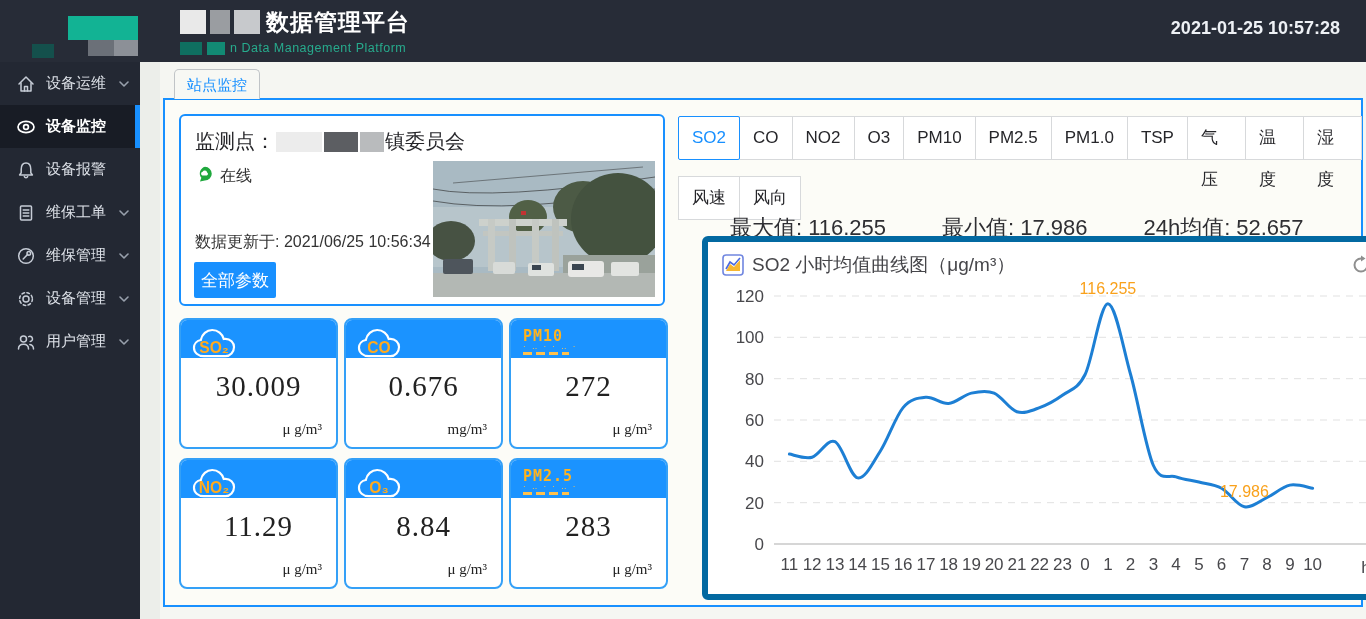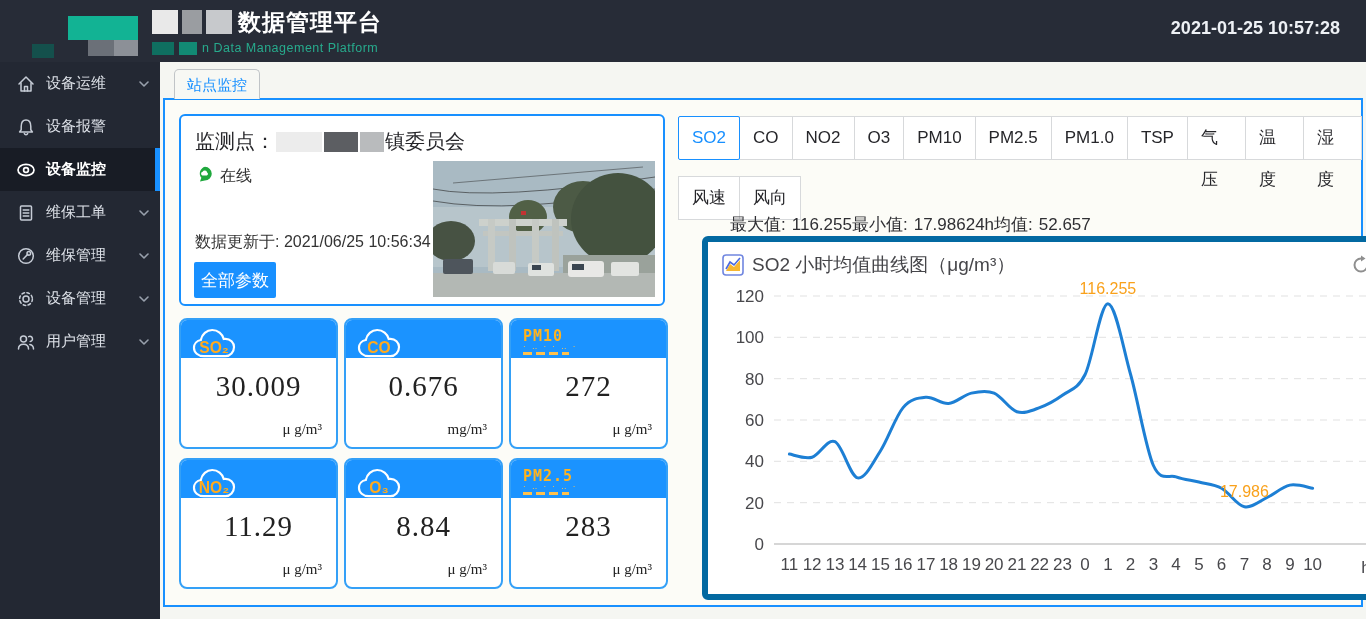--- a/index.html
+++ b/index.html
@@ -3,30 +3,30 @@
 <meta charset="utf-8">
 <style>
   html,body{margin:0;padding:0;}
   body{width:1366px;height:619px;position:relative;overflow:hidden;
        font-family:"Liberation Sans","DejaVu Sans",sans-serif;background:#eceeea;}
   
   .header{position:absolute;left:0;top:0;width:1366px;height:62px;background:#272c37;z-index:5;}
   .rb{display:inline-block;}
   .logo-area{position:absolute;left:10px;top:4px;width:160px;height:54px;}
   .logo-area .rb{position:absolute;}
-  .title-wrap{position:absolute;left:152px;top:6px;}
+  .title-wrap{position:absolute;left:180px;top:6px;}
   .title-row{display:flex;align-items:center;height:32px;}
   .title-row .rb{width:26px;height:24px;margin-right:4px;}
   .app-title{color:#fff;font-size:23px;font-weight:bold;letter-spacing:1px;margin-left:2px;}
   .subtitle-row{display:flex;align-items:center;height:18px;margin-top:1px;}
   .subtitle-row .rb{width:22px;height:13px;margin-right:5px;}
   .app-subtitle{color:#27ab8d;font-size:12.5px;letter-spacing:.5px;}
   .datetime{position:absolute;right:26px;top:18px;color:#eef1f5;font-size:18px;font-weight:bold;text-align:center;}
   
-  .sidebar{position:absolute;left:0;top:62px;width:160px;height:557px;background:#232833;z-index:4;}
+  .sidebar{position:absolute;left:0;top:62px;width:140px;height:557px;background:#232833;z-index:4;}
   .side-item{position:relative;height:43px;display:flex;align-items:center;padding:0 10px 0 16px;
              color:#dde1e8;font-size:15px;cursor:pointer;}
   .side-item .s-icon{width:20px;height:20px;margin-right:10px;flex:0 0 auto;display:flex;align-items:center;}
   .side-item .s-label{flex:0 0 auto;}
   .side-item .chev{margin-left:auto;display:flex;align-items:center;}
   .side-item.active{background:#181c25;color:#fff;font-weight:bold;}
   .abar{position:absolute;right:0;top:0;bottom:0;width:5px;background:#1890ff;}
   
   .main{position:absolute;left:160px;top:62px;width:1206px;height:557px;background:#f5f6f2;}
   .page-tab{position:absolute;left:14px;top:7px;height:29px;line-height:29px;padding:0 12px;z-index:3;
@@ -58,21 +58,21 @@
   .pmtext{font-family:"DejaVu Sans Mono",monospace;font-weight:bold;font-size:15px;color:#ffb31f;letter-spacing:1px;line-height:15px;}
   .pmdots{font-size:8px;line-height:6px;color:#ffc14d;letter-spacing:2px;}
   .pmbar{width:46px;height:3px;margin-top:2px;
          background:repeating-linear-gradient(90deg,#ffc14d 0 9px,rgba(0,0,0,0) 9px 13px);}
   
   .ptabs-row{position:absolute;left:513px;display:flex;}
   .r1{top:16px;} .r2{top:76px;}
   .ptab{height:42px;line-height:42px;padding:0 13px;background:#fff;border:1px solid #d7d9db;
         margin-right:-1px;font-size:17px;color:#26262a;cursor:pointer;position:relative;}
   .ptab.active{border:1px solid #1890ff;color:#1890ff;z-index:2;border-radius:2px;}
-  .stats{position:absolute;left:565px;top:113px;display:flex;font-size:17px;color:#2f2f33;}
+  .stats{position:absolute;left:565px;top:113px;display:flex;gap:56px;font-size:22px;color:#2f2f33;}
   .stat-val{margin-left:6px;}
   .chart-panel{position:absolute;left:513px;top:136px;width:678px;height:352px;background:#fff;
                border:6px solid #0369a1;border-radius:6px;margin-left:24px;}
   .chart-title-row{position:absolute;left:14px;top:10px;right:14px;height:26px;display:flex;align-items:center;}
   .chart-title{font-size:19px;color:#46464a;margin-left:8px;}
   .refresh{margin-left:auto;cursor:pointer;}
   #chart-svg{position:absolute;left:0;top:38px;}
   #chart-svg text{font-family:"Liberation Sans","DejaVu Sans",sans-serif;}
   #chart-svg .ax{font-size:17px;fill:#48484c;}
   #chart-svg .ann{font-size:16px;fill:#f9a11b;}
@@ -112,38 +112,38 @@
           <path d="M8.5,17 L8.5,12.5 L11.5,12.5 L11.5,17" stroke="#c6ccd6" stroke-width="1.5" fill="none" stroke-linecap="round" stroke-linejoin="round"></path>
         </svg>
       </span>
       <span class="s-label">设备运维</span>
       <span class="chev">
         <svg width="12" height="8" viewBox="0 0 12 8">
           <path d="M2,2 L6,6 L10,2" stroke="#98a0ac" stroke-width="1.6" fill="none" stroke-linecap="round" stroke-linejoin="round"></path>
         </svg>
       </span>
     </div>
+    <div class="side-item active">
+      <span class="s-icon">
+        <svg width="20" height="20" viewBox="0 0 20 20">
+          <ellipse cx="10" cy="10" rx="8" ry="5.6" stroke="#ffffff" stroke-width="1.7" fill="none" stroke-linecap="round" stroke-linejoin="round"></ellipse>
+          <circle cx="10" cy="10" r="2.4" stroke="#ffffff" stroke-width="1.7" fill="none" stroke-linecap="round" stroke-linejoin="round"></circle>
+        </svg>
+      </span>
+      <span class="s-label">设备监控</span>
+      <span class="abar"></span>
+    </div>
     <div class="side-item">
       <span class="s-icon">
         <svg width="20" height="20" viewBox="0 0 20 20">
           <path d="M10,3 C6.5,3 5.2,5.8 5.2,9.5 L5.2,12.8 L3.6,15 L16.4,15 L14.8,12.8 L14.8,9.5 C14.8,5.8 13.5,3 10,3 Z" stroke="#c6ccd6" stroke-width="1.5" fill="none" stroke-linecap="round" stroke-linejoin="round"></path>
           <path d="M8.3,16.6 A1.8,1.8 0 0 0 11.7,16.6" stroke="#c6ccd6" stroke-width="1.5" fill="none" stroke-linecap="round" stroke-linejoin="round"></path>
         </svg>
       </span>
       <span class="s-label">设备报警</span>
-    </div>
-    <div class="side-item active">
-      <span class="s-icon">
-        <svg width="20" height="20" viewBox="0 0 20 20">
-          <ellipse cx="10" cy="10" rx="8" ry="5.6" stroke="#ffffff" stroke-width="1.7" fill="none" stroke-linecap="round" stroke-linejoin="round"></ellipse>
-          <circle cx="10" cy="10" r="2.4" stroke="#ffffff" stroke-width="1.7" fill="none" stroke-linecap="round" stroke-linejoin="round"></circle>
-        </svg>
-      </span>
-      <span class="s-label">设备监控</span>
-      <span class="abar"></span>
     </div>
     <div class="side-item">
       <span class="s-icon">
         <svg width="20" height="20" viewBox="0 0 20 20">
           <rect x="4.5" y="3" width="11" height="14" rx="1" stroke="#c6ccd6" stroke-width="1.5" fill="none" stroke-linecap="round" stroke-linejoin="round"></rect>
           <path d="M7.2,7 L12.8,7 M7.2,10 L12.8,10 M7.2,13 L12.8,13" stroke="#c6ccd6" stroke-width="1.5" fill="none" stroke-linecap="round" stroke-linejoin="round"></path>
         </svg>
       </span>
       <span class="s-label">维保工单</span>
       <span class="chev">

